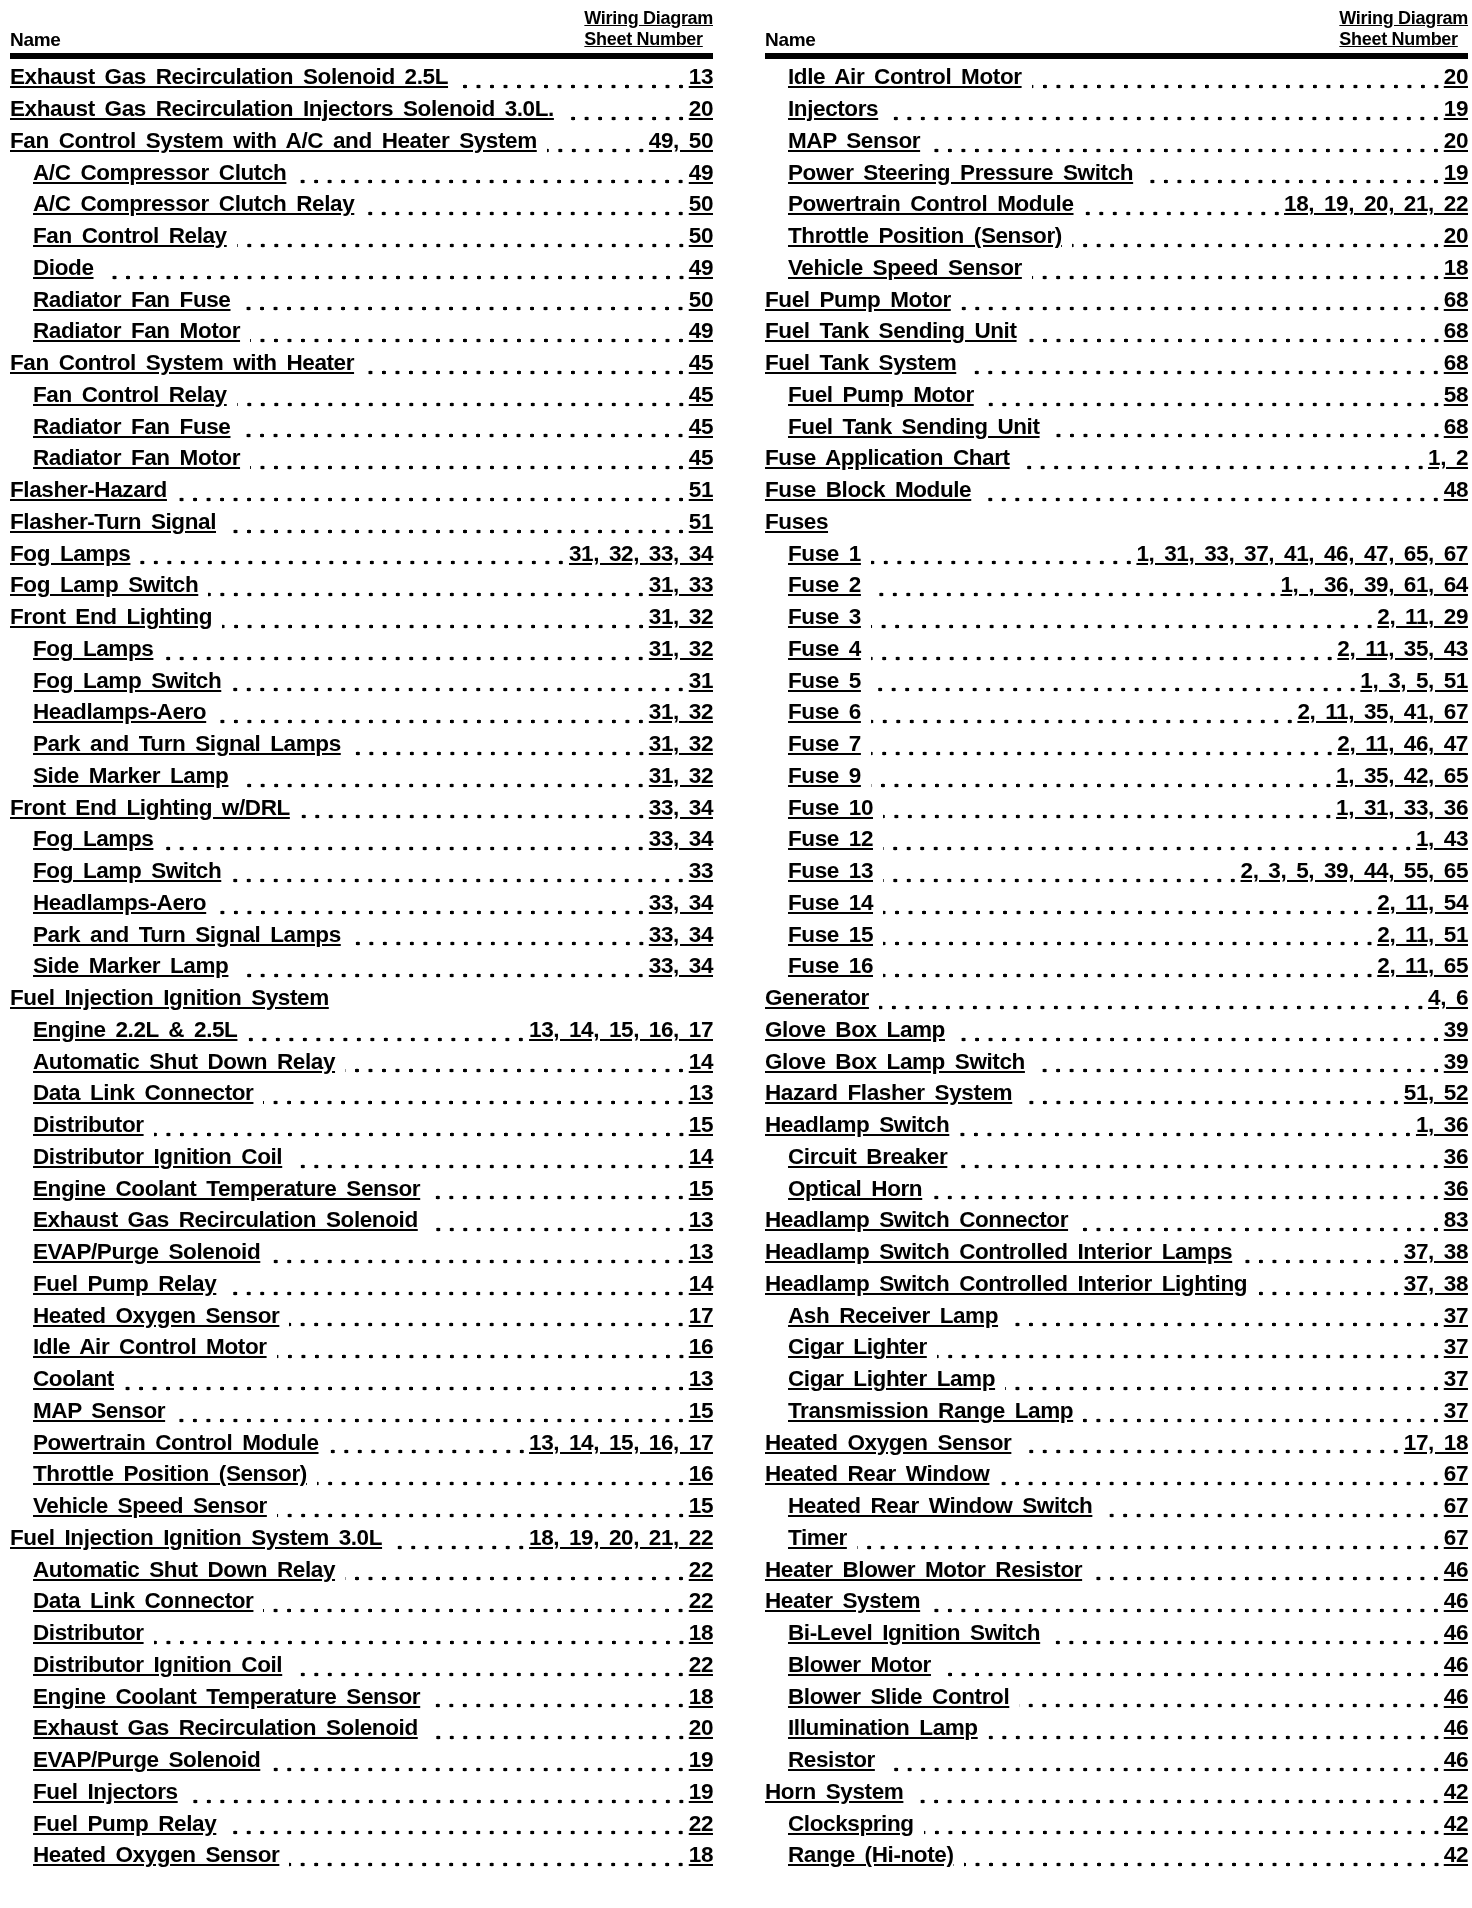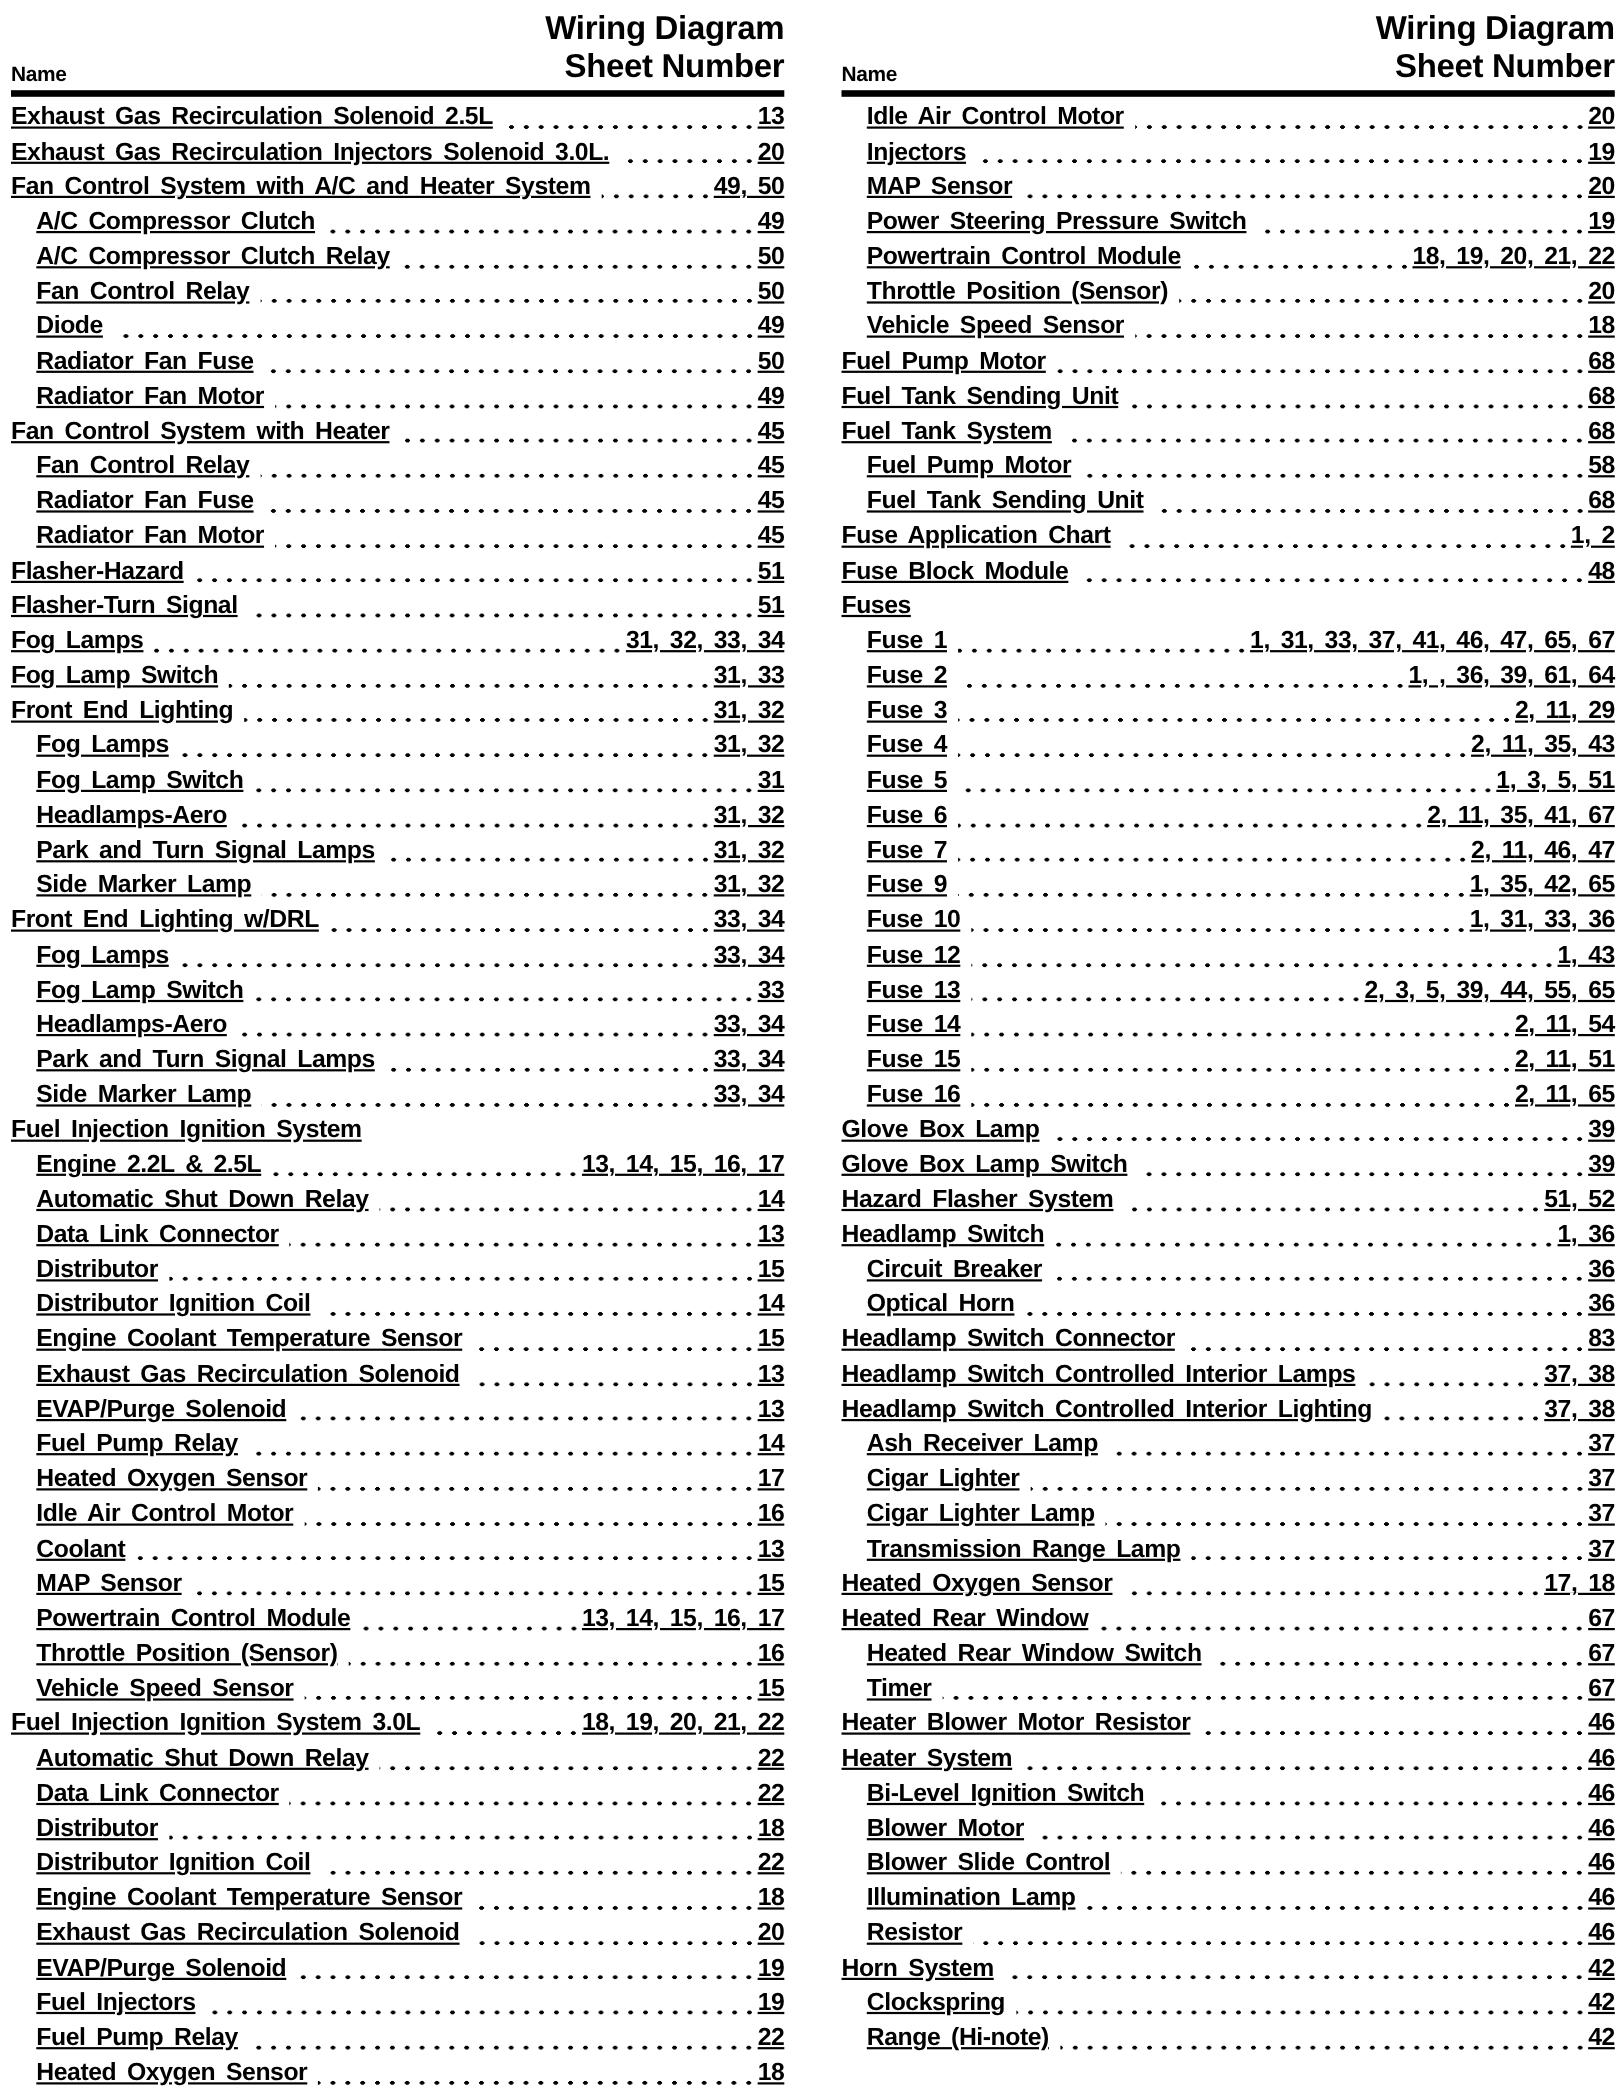--- a/index.html
+++ b/index.html
@@ -21,25 +21,26 @@
     justify-content:space-between;
     align-items:flex-end;
   }
   .name-label {
     font-size:19px;
     letter-spacing:-0.3px;
     line-height:1;
     padding-bottom:1px;
   }
   .sheet-label {
-    text-align:right;
-    font-size:30px;
+    text-align:left;
+    font-size:18px;
     letter-spacing:-0.3px;
     line-height:1.18;
     white-space:pre-line;
+    text-decoration:underline;
   }
   .rule {
     height:6px;
     background:#000;
     margin-top:3px;
   }
   .entries { margin-top:5px;text-decoration:underline; }
   .row {
     display:flex;
     align-items:baseline;
@@ -508,20 +509,25 @@
           <span class="ename">Fuse 15</span>
           <span class="leader"></span>
           <span class="pages">2, 11, 51</span>
         </div>
         <div class="row indent-1">
           <span class="ename">Fuse 16</span>
           <span class="leader"></span>
           <span class="pages">2, 11, 65</span>
         </div>
         <div class="row indent-0">
+          <span class="ename">Generator</span>
+          <span class="leader"></span>
+          <span class="pages">4, 6</span>
+        </div>
+        <div class="row indent-0">
           <span class="ename">Glove Box Lamp</span>
           <span class="leader"></span>
           <span class="pages">39</span>
         </div>
         <div class="row indent-0">
           <span class="ename">Glove Box Lamp Switch</span>
           <span class="leader"></span>
           <span class="pages">39</span>
         </div>
         <div class="row indent-0">

